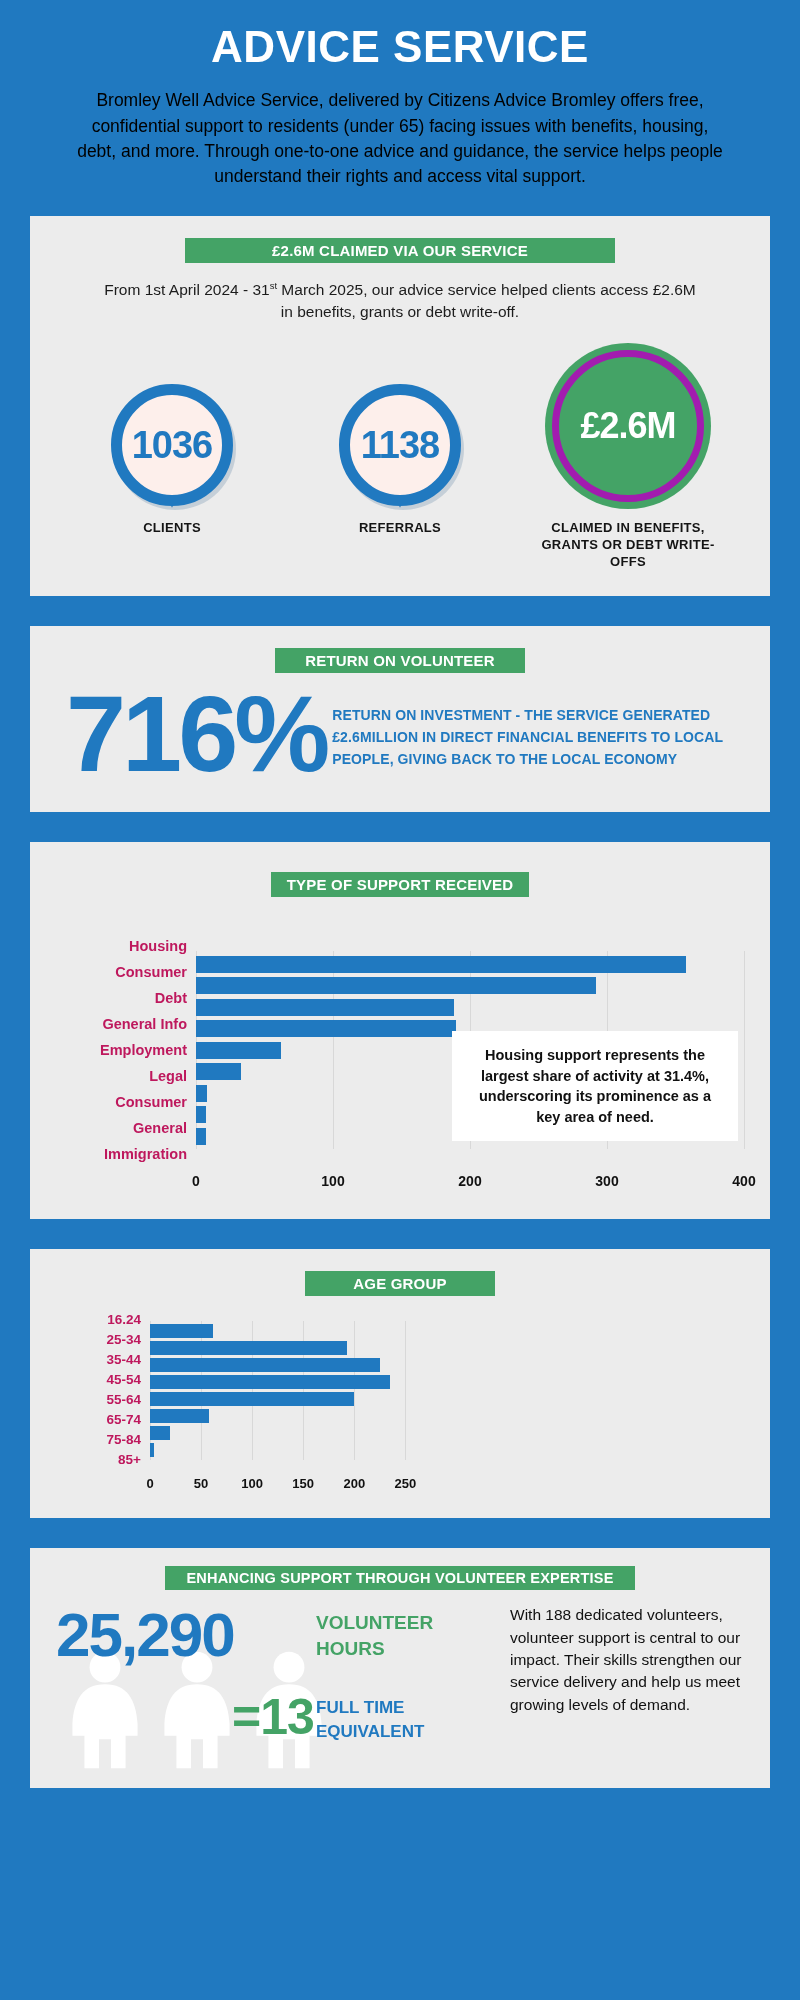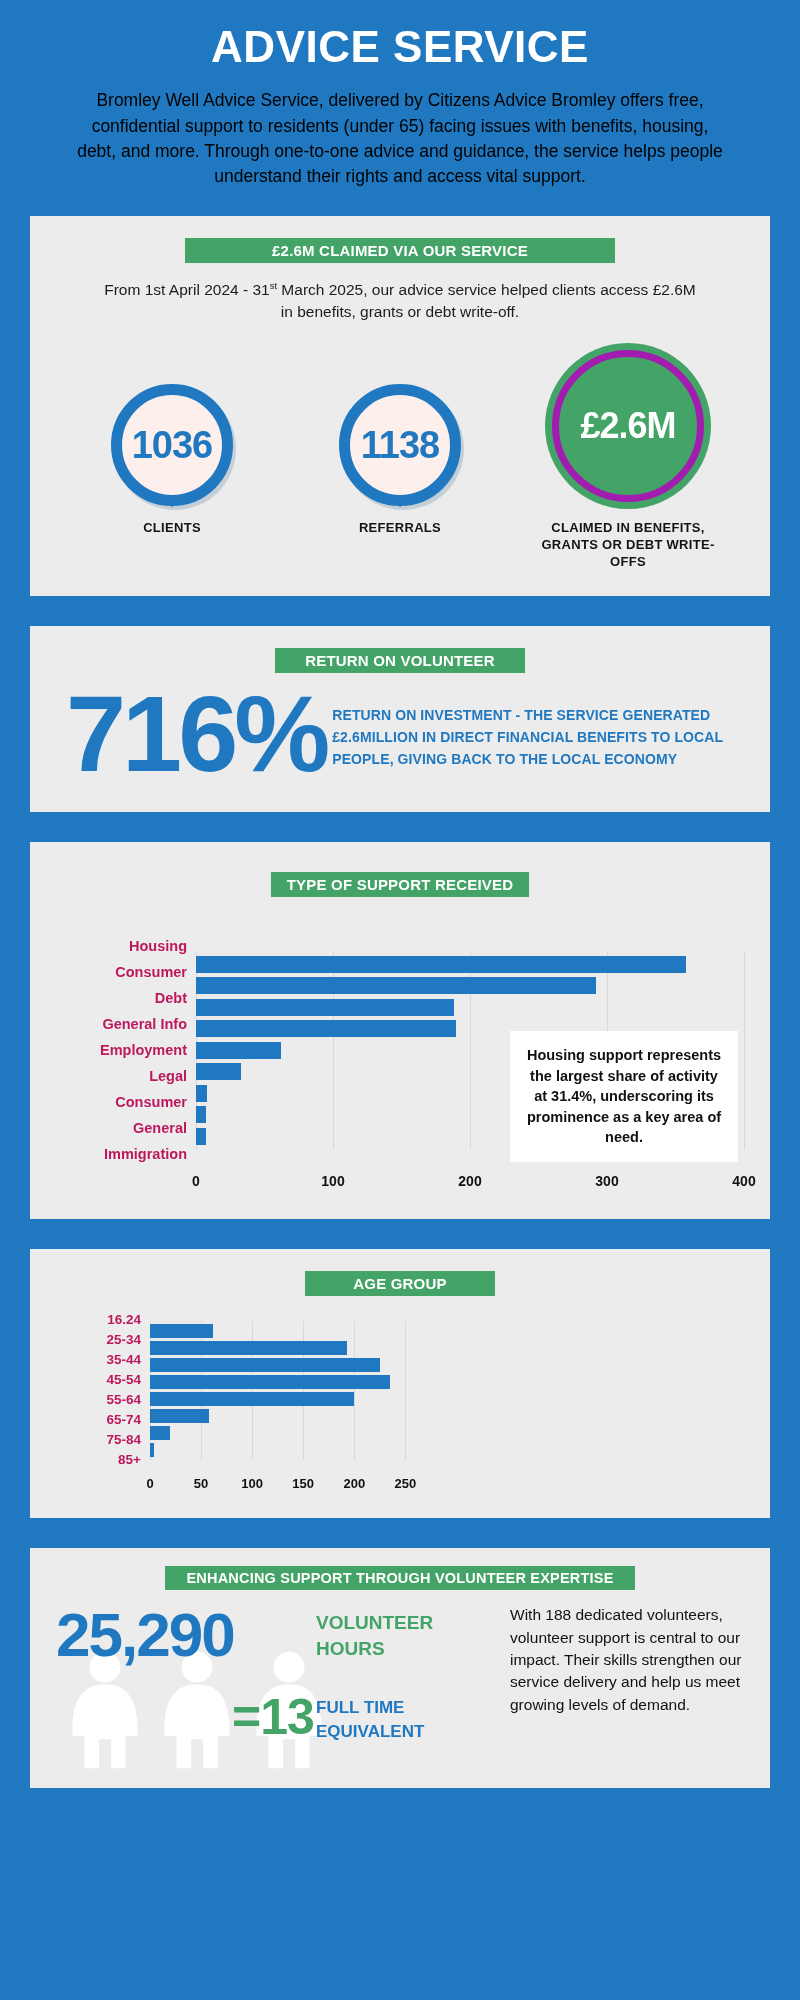--- a/index.html
+++ b/index.html
@@ -227,21 +227,21 @@
     font-weight: 800;
     font-size: 14.5px;
     line-height: 1.42;
     text-align: center;
     padding: 14px 16px;
     z-index: 5;
   }
   #support-callout {
     right: 6px;
     top: 98px;
-    width: 228px;
+    width: 286px;
   }
 
   
   #age-wrap { display: flex; align-items: flex-end; gap: 16px; }
   #age-chart { flex: 0 0 380px; margin-top: 14px; }
   #age-chart .chart-labels { width: 94px; }
   #age-chart .chart-labels div { height: 20px; line-height: 20px; font-size: 13.5px; }
   #age-chart .bar { height: 14px; margin: 3px 0; }
   #age-chart .axis span { font-size: 13px; }
   .age-note {

